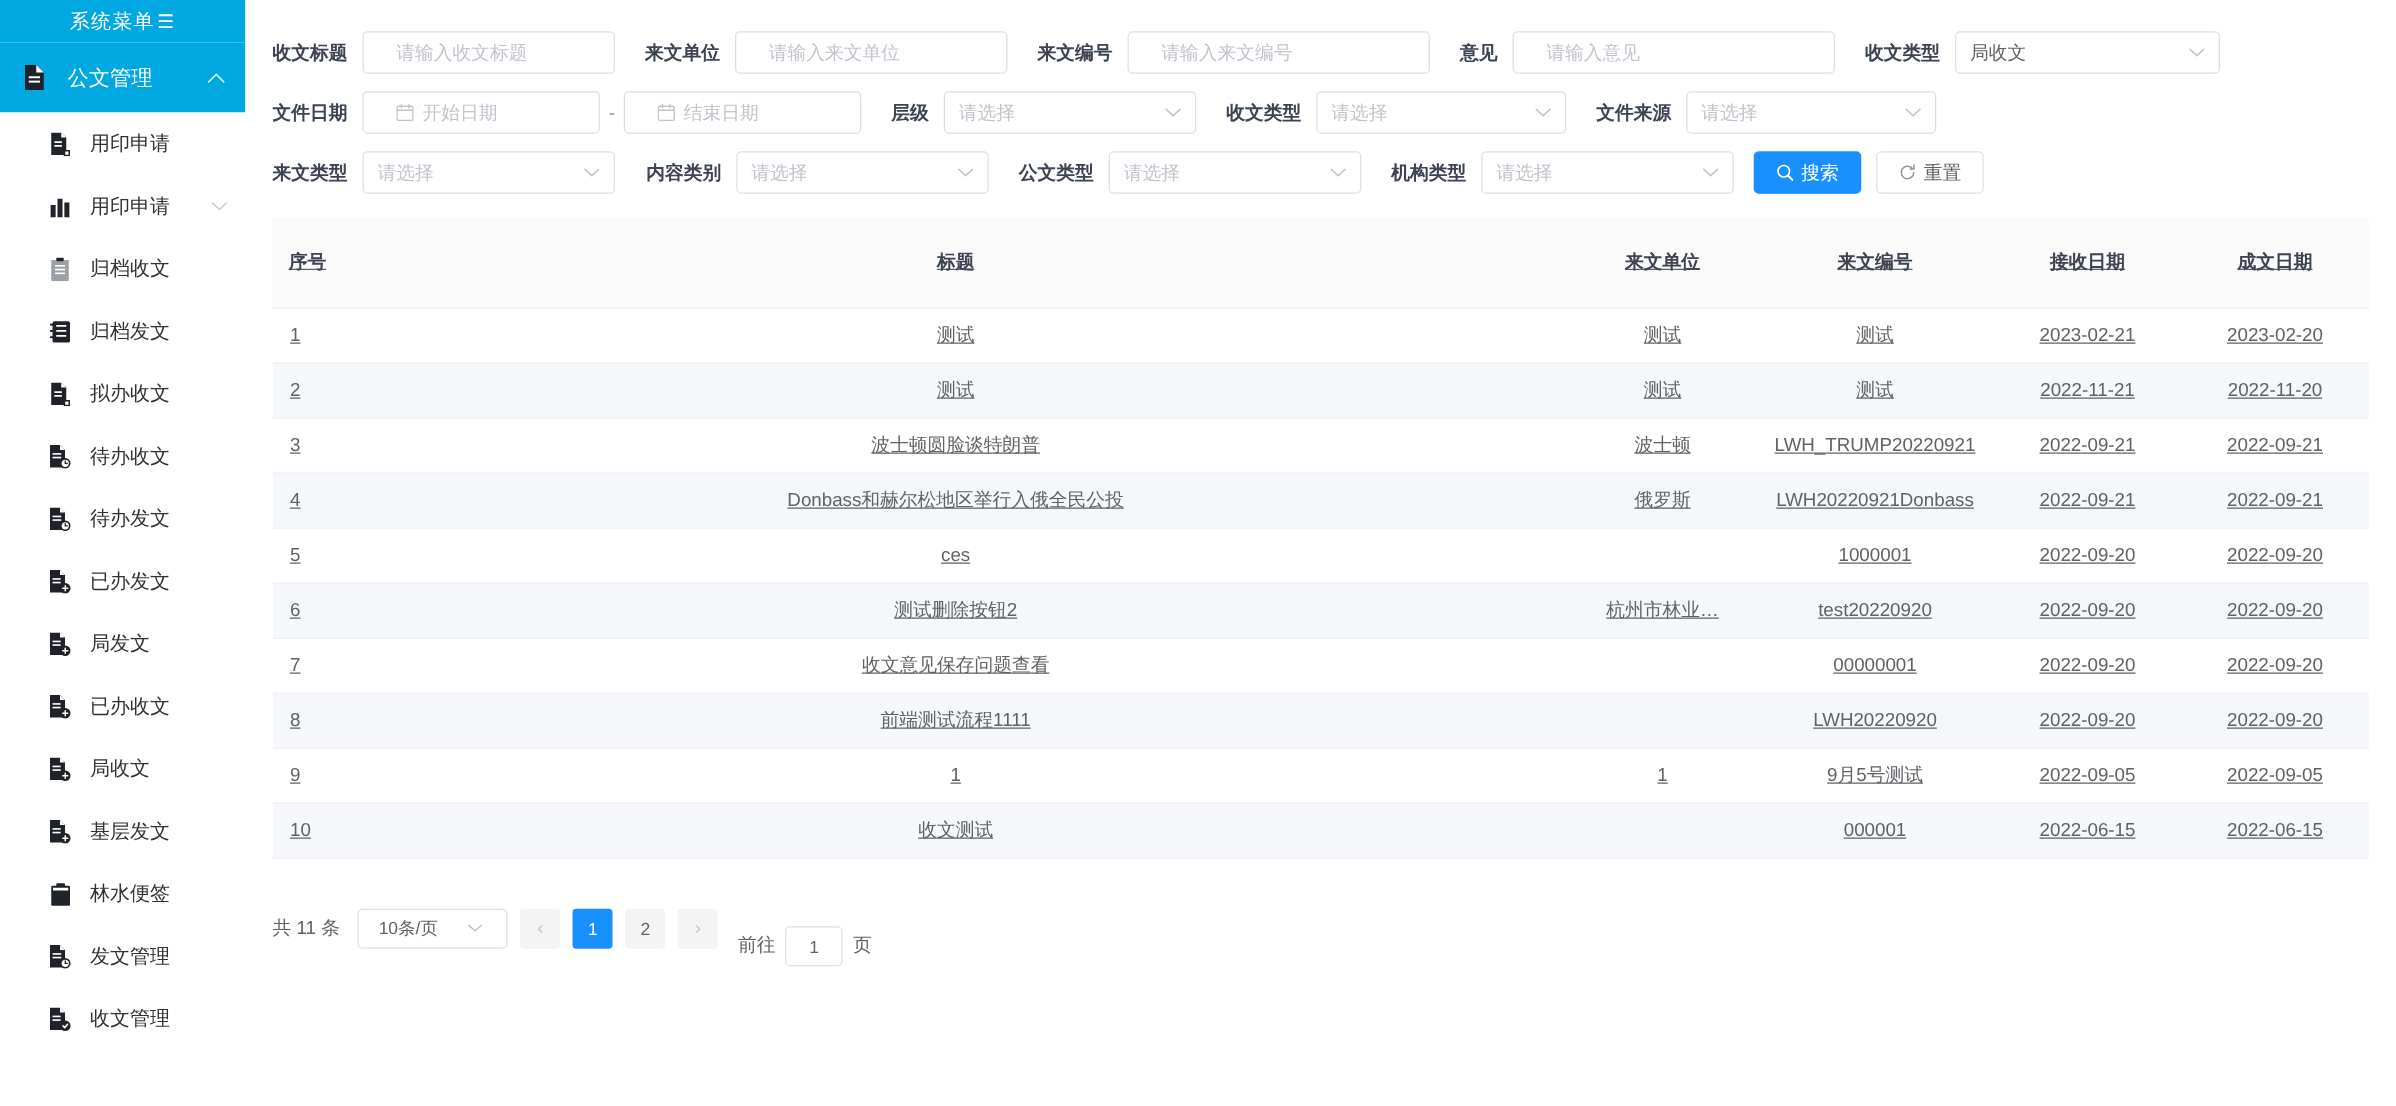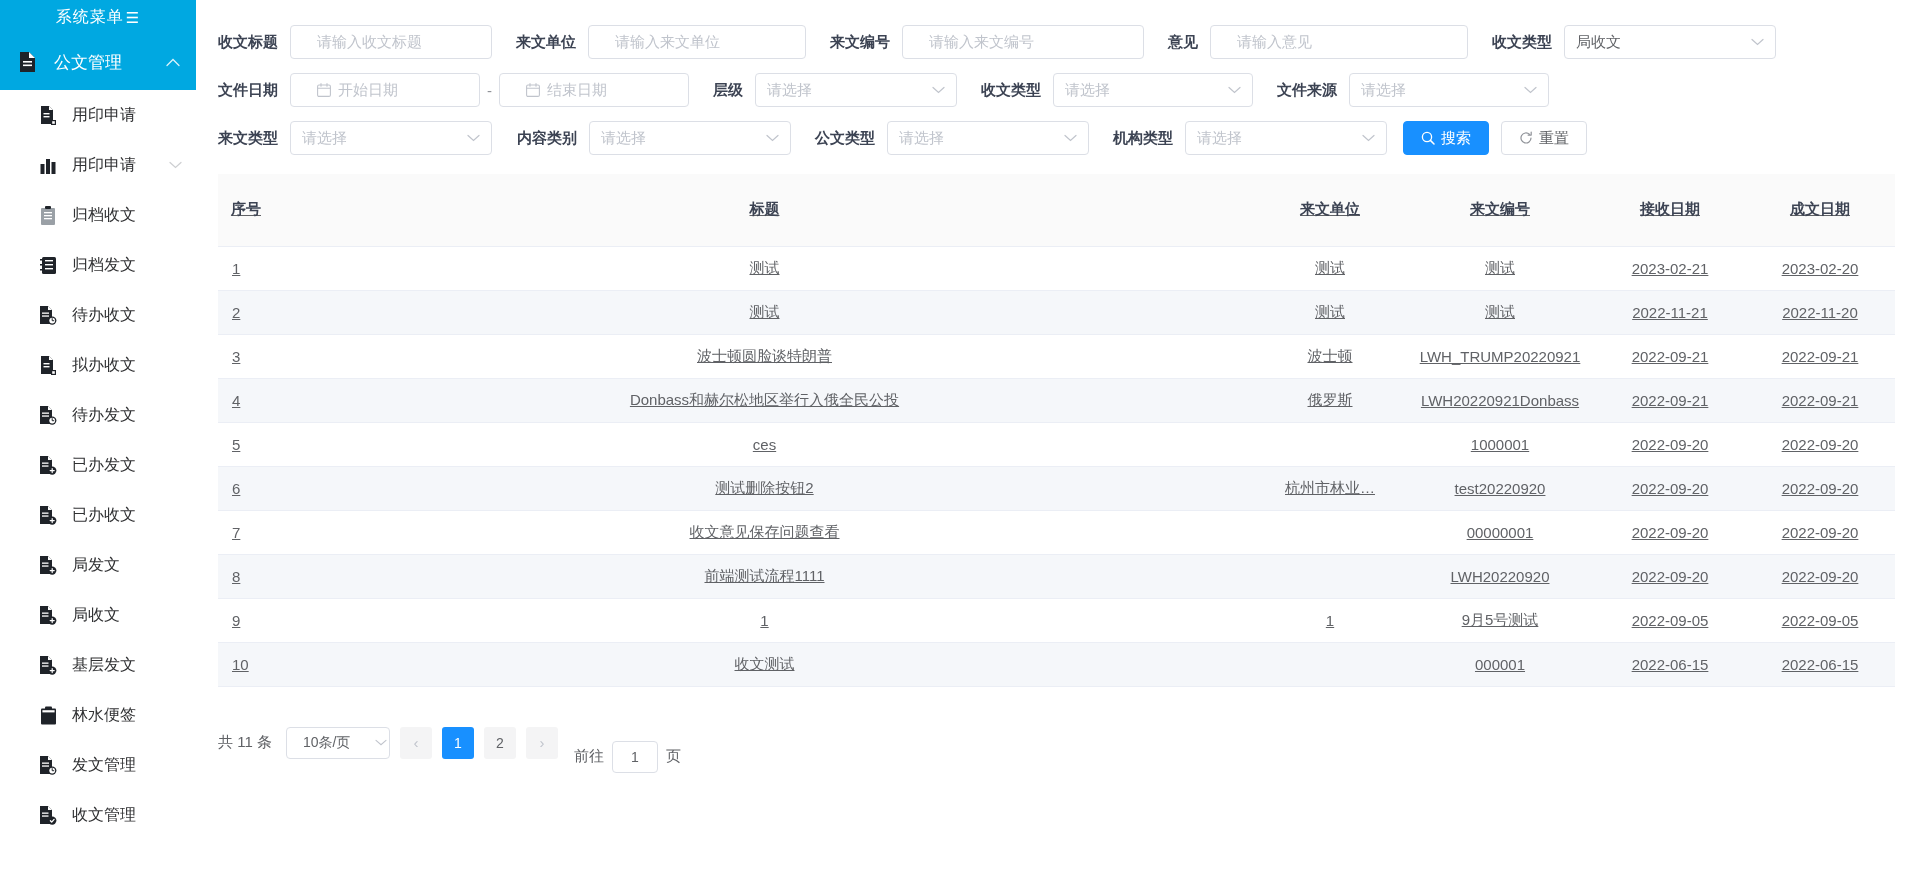--- a/index.html
+++ b/index.html
@@ -177,21 +177,21 @@
   }
   .pg-total { margin-right: 4px; }
   .pg-size {
     height: 32px;
     min-width: 104px;
     border: 1px solid #dcdfe6;
     border-radius: 4px;
     display: flex;
     align-items: center;
     justify-content: space-between;
-    padding: 0 2px 0 16px;
+    padding: 0 19px 0 16px;
     cursor: pointer;
     background: #fff;
     font-size: 14px;
     gap: 24px;
   }
   .pg-size .chev-s { color: #c0c4cc; }
   .pg-btn {
     min-width: 32px;
     height: 32px;
     border-radius: 3px;
@@ -300,34 +300,20 @@
               <rect x="0" y="13" width="3" height="1.5" fill="#1f2329"></rect>
               <rect x="5" y="4" width="8" height="1.4" fill="#fff"></rect>
               <rect x="5" y="8" width="8" height="1.4" fill="#fff"></rect>
               <rect x="5" y="12" width="8" height="1.4" fill="#fff"></rect>
             </svg>
           </span>
           <span class="lbl">归档发文</span>
         </div>
         <div class="sb-item">
           <span class="ico">
-            <svg width="18" height="19" viewBox="0 0 18 19">
-              <path fill="#1f2329" d="M1 0h8l4 4v14H1z"></path>
-              <path fill="#ffffff" d="M9 0l4 4H9z"></path>
-              <rect x="3" y="6.5" width="7" height="1.3" fill="#fff"></rect>
-              <rect x="3" y="9.4" width="7" height="1.3" fill="#fff"></rect>
-              <circle cx="13.2" cy="14.6" r="4.2" fill="#1f2329"></circle>
-              <circle cx="13.2" cy="14.6" r="2.9" fill="#fff"></circle>
-              <path d="M13.2 12.6v2.1h1.6" stroke="#1f2329" stroke-width="1" fill="none" stroke-linecap="round"></path>
-            </svg>
-          </span>
-          <span class="lbl">待办收文</span>
-        </div>
-        <div class="sb-item">
-          <span class="ico">
             <svg width="17" height="19" viewBox="0 0 17 19">
               <path fill="#1f2329" d="M1 0h8l4 4v14H1z"></path>
               <path fill="#ffffff" d="M9 0l4 4H9z"></path>
               <rect x="3.5" y="7" width="6" height="1.4" fill="#fff"></rect>
               <rect x="3.5" y="10" width="6" height="1.4" fill="#fff"></rect>
               <rect x="11" y="14" width="5" height="5" fill="#1f2329"></rect>
               <rect x="12.2" y="15.2" width="2.6" height="2.6" fill="#fff"></rect>
             </svg>
           </span>
           <span class="lbl">拟办收文</span>
@@ -337,20 +323,34 @@
             <svg width="18" height="19" viewBox="0 0 18 19">
               <path fill="#1f2329" d="M1 0h8l4 4v14H1z"></path>
               <path fill="#ffffff" d="M9 0l4 4H9z"></path>
               <rect x="3" y="6.5" width="7" height="1.3" fill="#fff"></rect>
               <rect x="3" y="9.4" width="7" height="1.3" fill="#fff"></rect>
               <circle cx="13.2" cy="14.6" r="4.2" fill="#1f2329"></circle>
               <circle cx="13.2" cy="14.6" r="2.9" fill="#fff"></circle>
               <path d="M13.2 12.6v2.1h1.6" stroke="#1f2329" stroke-width="1" fill="none" stroke-linecap="round"></path>
             </svg>
           </span>
+          <span class="lbl">待办收文</span>
+        </div>
+        <div class="sb-item">
+          <span class="ico">
+            <svg width="18" height="19" viewBox="0 0 18 19">
+              <path fill="#1f2329" d="M1 0h8l4 4v14H1z"></path>
+              <path fill="#ffffff" d="M9 0l4 4H9z"></path>
+              <rect x="3" y="6.5" width="7" height="1.3" fill="#fff"></rect>
+              <rect x="3" y="9.4" width="7" height="1.3" fill="#fff"></rect>
+              <circle cx="13.2" cy="14.6" r="4.2" fill="#1f2329"></circle>
+              <circle cx="13.2" cy="14.6" r="2.9" fill="#fff"></circle>
+              <path d="M13.2 12.6v2.1h1.6" stroke="#1f2329" stroke-width="1" fill="none" stroke-linecap="round"></path>
+            </svg>
+          </span>
           <span class="lbl">待办发文</span>
         </div>
         <div class="sb-item">
           <span class="ico">
             <svg width="18" height="19" viewBox="0 0 18 19">
               <path fill="#1f2329" d="M1 0h8l4 4v14H1z"></path>
               <path fill="#ffffff" d="M9 0l4 4H9z"></path>
               <rect x="3" y="6.5" width="6.5" height="1.3" fill="#fff"></rect>
               <rect x="3" y="9.4" width="6.5" height="1.3" fill="#fff"></rect>
               <circle cx="13.2" cy="14.6" r="4.2" fill="#1f2329"></circle>
@@ -363,34 +363,34 @@
           <span class="ico">
             <svg width="18" height="19" viewBox="0 0 18 19">
               <path fill="#1f2329" d="M1 0h8l4 4v14H1z"></path>
               <path fill="#ffffff" d="M9 0l4 4H9z"></path>
               <rect x="3" y="6.5" width="6.5" height="1.3" fill="#fff"></rect>
               <rect x="3" y="9.4" width="6.5" height="1.3" fill="#fff"></rect>
               <circle cx="13.2" cy="14.6" r="4.2" fill="#1f2329"></circle>
               <path d="M13.2 12.6v4M11.2 14.6h4" stroke="#fff" stroke-width="1.2" stroke-linecap="round"></path>
             </svg>
           </span>
-          <span class="lbl">已办收文</span>
+          <span class="lbl">局发文</span>
         </div>
         <div class="sb-item">
           <span class="ico">
             <svg width="18" height="19" viewBox="0 0 18 19">
               <path fill="#1f2329" d="M1 0h8l4 4v14H1z"></path>
               <path fill="#ffffff" d="M9 0l4 4H9z"></path>
               <rect x="3" y="6.5" width="6.5" height="1.3" fill="#fff"></rect>
               <rect x="3" y="9.4" width="6.5" height="1.3" fill="#fff"></rect>
               <circle cx="13.2" cy="14.6" r="4.2" fill="#1f2329"></circle>
               <path d="M13.2 12.6v4M11.2 14.6h4" stroke="#fff" stroke-width="1.2" stroke-linecap="round"></path>
             </svg>
           </span>
-          <span class="lbl">局发文</span>
+          <span class="lbl">已办收文</span>
         </div>
         <div class="sb-item">
           <span class="ico">
             <svg width="18" height="19" viewBox="0 0 18 19">
               <path fill="#1f2329" d="M1 0h8l4 4v14H1z"></path>
               <path fill="#ffffff" d="M9 0l4 4H9z"></path>
               <rect x="3" y="6.5" width="6.5" height="1.3" fill="#fff"></rect>
               <rect x="3" y="9.4" width="6.5" height="1.3" fill="#fff"></rect>
               <circle cx="13.2" cy="14.6" r="4.2" fill="#1f2329"></circle>
               <path d="M13.2 12.6v4M11.2 14.6h4" stroke="#fff" stroke-width="1.2" stroke-linecap="round"></path>

